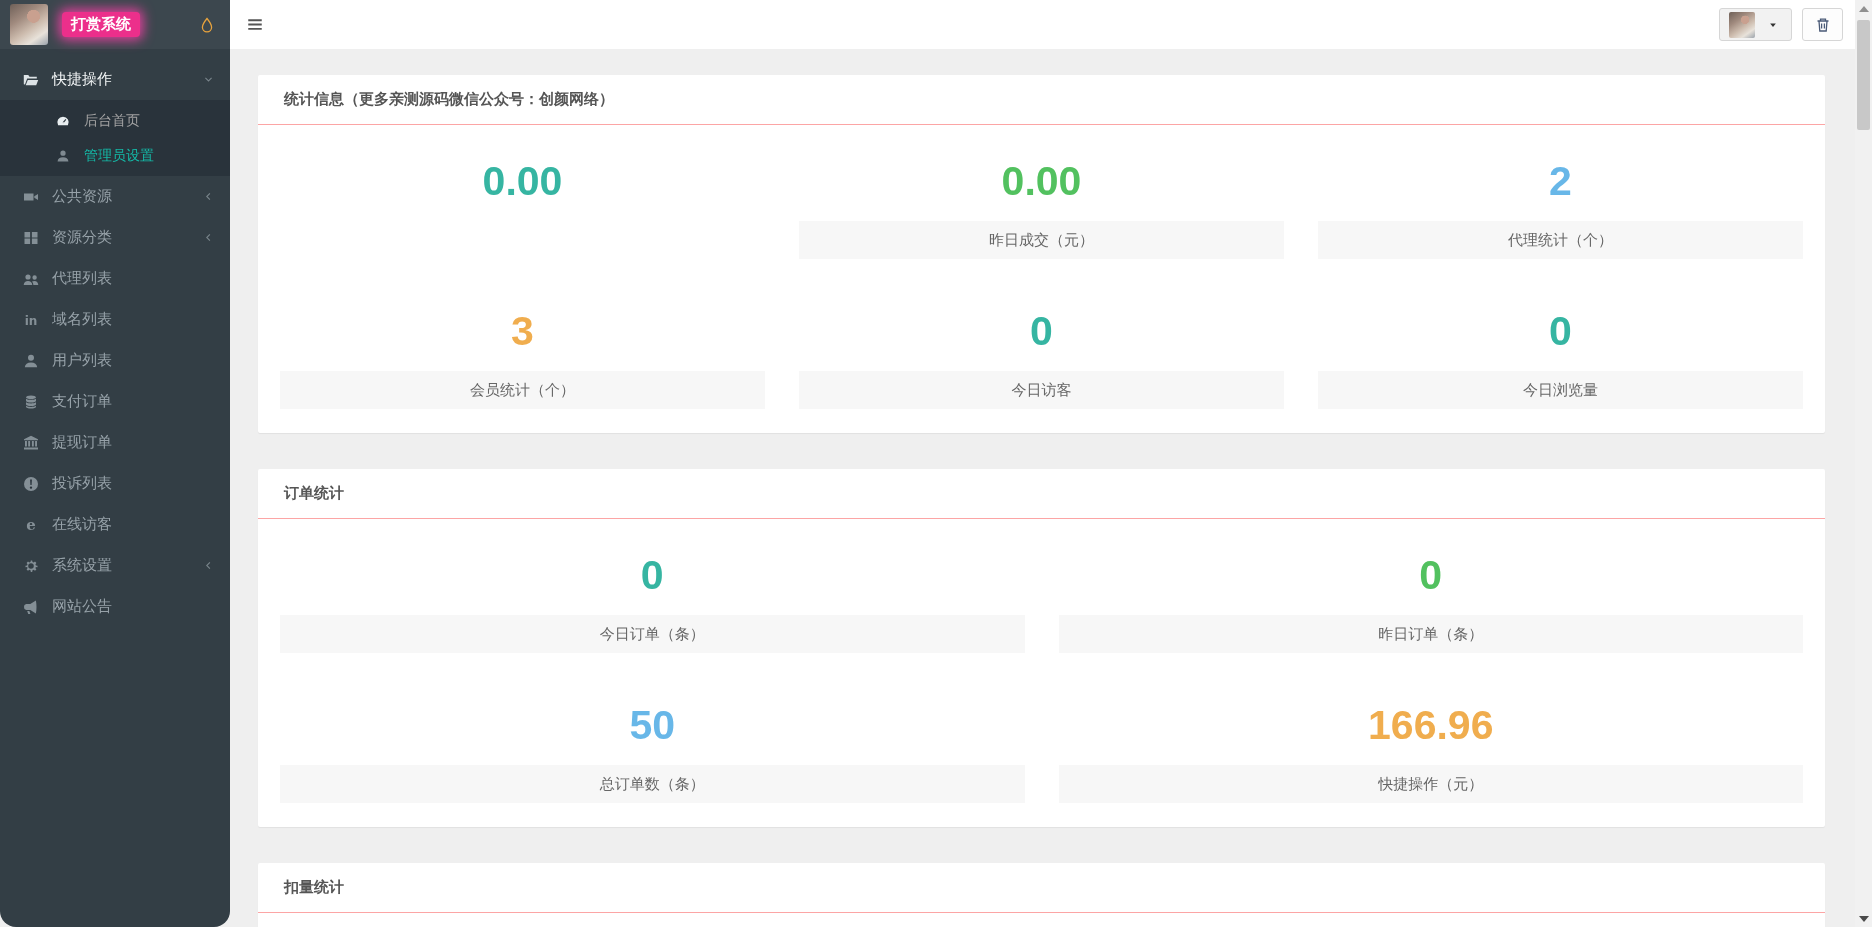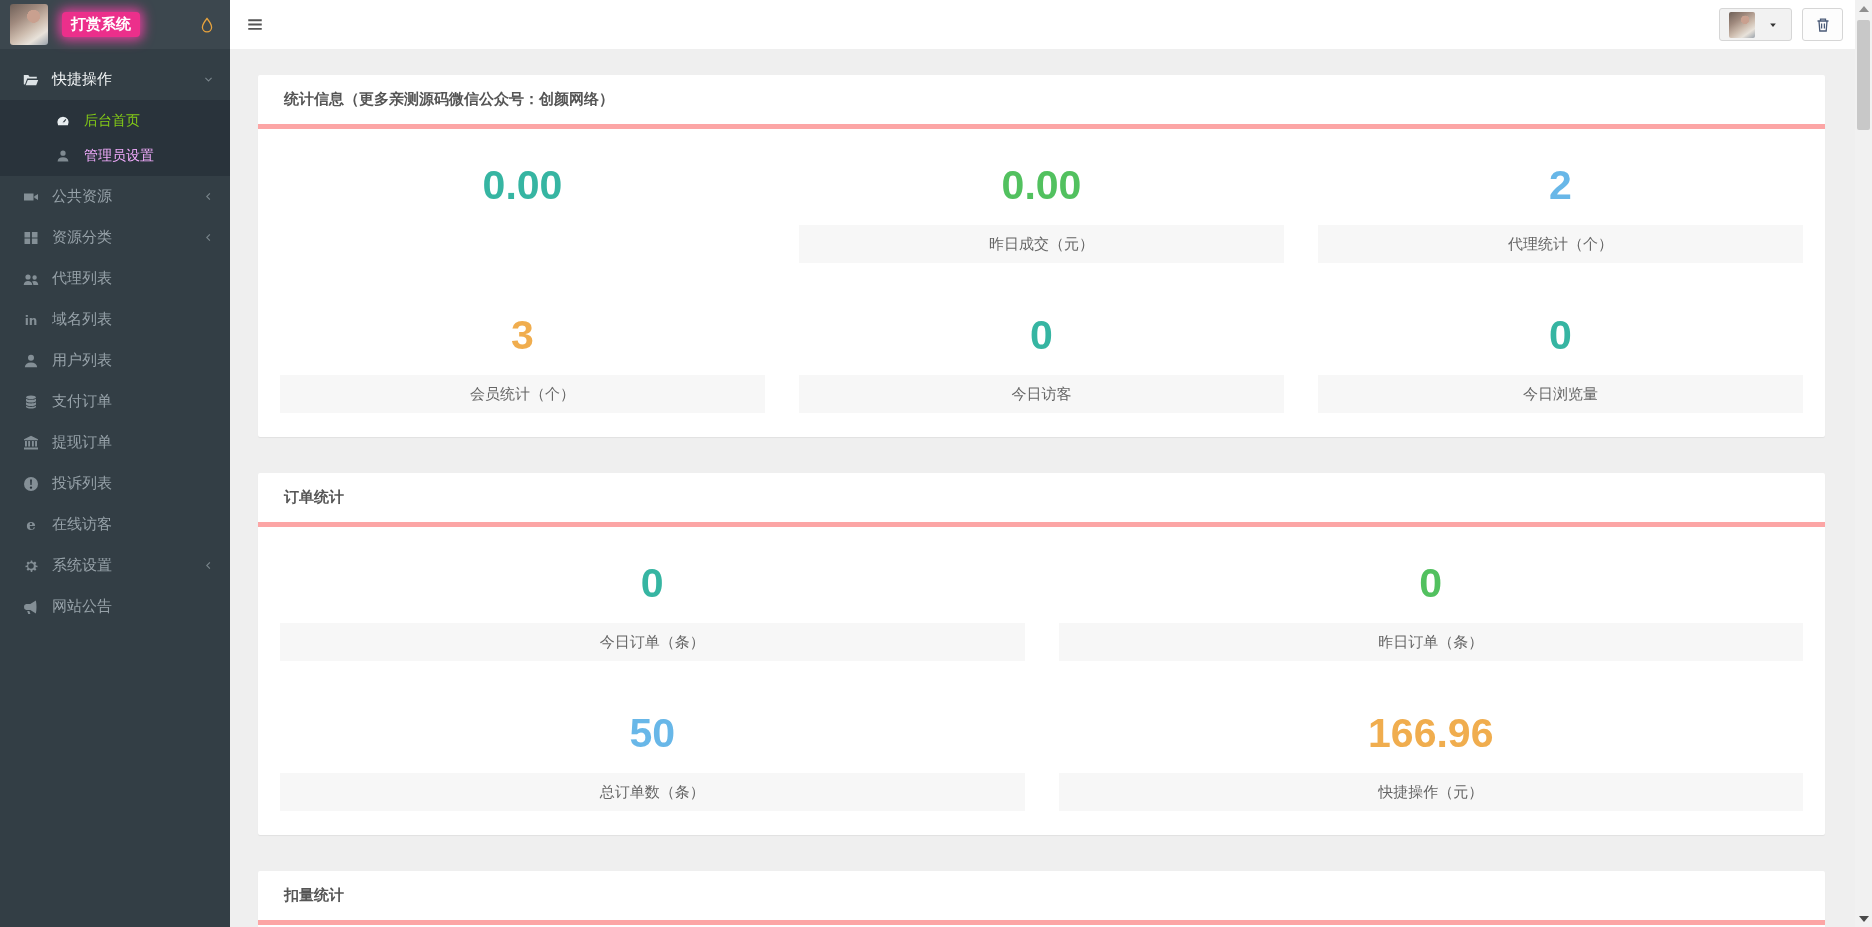--- a/index.html
+++ b/index.html
@@ -1,38 +1,38 @@
 <!DOCTYPE html>
 <html><head>
 <meta charset="utf-8">
 <style>
   * { margin:0; padding:0; box-sizing:border-box; }
   html,body { width:1872px; height:927px; overflow:hidden; font-family:"Liberation Sans","DejaVu Sans",sans-serif; background:#efefef; position:relative; }
 
   
-  .sidebar { position:absolute; left:0; top:0; bottom:0; width:230px; background:#333e45; z-index:5; }
+  .sidebar { position:absolute; left:0; top:0; bottom:0; width:230px; background:#333e45; z-index:5;border-radius:16px; }
   .sidebar-header { height:49px; background:#3c474e; display:flex; align-items:center; padding:0 14px 0 10px; }
   .avatar { border-radius:3px;
     background:
       radial-gradient(circle at 62% 30%, #c9a08f 0 17%, rgba(0,0,0,0) 18%),
       linear-gradient(145deg,#6f6058 0%,#a08a7e 32%,#cdbcae 58%,#e8e2da 78%,#9aa2ab 100%);
   }
   .side-avatar { width:38px; height:41px; flex:0 0 auto; }
   .brand { margin-left:14px; background:#ec2f8b; color:#fff; font-weight:bold; font-size:15px;
     padding:3px 9px; border-radius:4px; box-shadow:0 0 12px 3px rgba(255,64,170,.85); white-space:nowrap; }
   .drop { margin-left:auto; width:16px; height:16px; }
   .menu { padding-top:10px; }
   .menu-item { height:41px; display:flex; align-items:center; padding-left:22px; color:#97a2a9; font-size:15px; cursor:pointer; }
   .menu-item .icon { color:#848f96; }
   .menu-item.expanded { color:#f2f5f6; }
   .menu-item.expanded .icon { color:#dde3e6; }
   .submenu { background:#29333b; padding:3px 0; }
-  .submenu-item { height:35px; display:flex; align-items:center; padding-left:54px; color:#f0abfc; font-size:14px; cursor:pointer; }
+  .submenu-item { height:35px; display:flex; align-items:center; padding-left:54px; color:#14b8a6; font-size:14px; cursor:pointer; }
   .submenu-item .icon { color:#7f8a91; }
-  .submenu-item.active { color:#84cc16;text-align:right; }
+  .submenu-item.active { color:#a3a3a3;text-align:right; }
   .submenu-item.active .icon { color:#e8eef0; }
   .icon { display:inline-flex; align-items:center; justify-content:center; width:18px; height:18px; flex:0 0 auto; }
   .icon svg { width:16px; height:16px; display:block; }
   .submenu-item .icon svg { width:14px; height:14px; }
   .mlabel { margin-left:12px; white-space:nowrap; }
   .chev { margin-left:auto; margin-right:16px; color:#79848b; display:inline-flex; }
   .chev svg { width:11px; height:11px; }
 
   
   .topbar { position:absolute; left:230px; top:0; right:17px; height:49px; background:#ffffff; display:flex; align-items:center; padding:0 12px 0 16px; z-index:4; }
@@ -50,21 +50,21 @@
   .sb-arrow { position:absolute; left:0; width:17px; height:17px; display:flex; align-items:center; justify-content:center; }
   .sb-arrow.up { top:0; }
   .sb-arrow.down { bottom:0; }
   .sb-arrow.up:after { content:""; border:5px solid transparent; border-bottom:6px solid #8f8f8f; margin-top:-5px; }
   .sb-arrow.down:after { content:""; border:5px solid transparent; border-top:6px solid #4a4a4a; margin-bottom:-5px; }
   .sb-thumb { position:absolute; left:2px; top:20px; width:13px; height:110px; background:#c8c8c8; border-radius:2px; }
 
   
   .content { position:absolute; left:230px; top:49px; right:17px; bottom:0; background:#efefef; overflow:hidden; padding:26px 30px 0 28px; }
   .card { background:#ffffff; border-radius:2px; box-shadow:0 1px 1px rgba(0,0,0,.06); margin-bottom:36px; }
-  .card-header { padding:15px 26px; font-size:15px; font-weight:bold; color:#555; border-bottom:5px solid #fca5a5; }
+  .card-header { padding:15px 26px; font-size:15px; font-weight:bold; color:#555; border-bottom:1px solid #fca5a5; }
   .card-body { padding:24px 22px; }
   .card-body.empty { height:120px; }
   .stat-grid { display:grid; column-gap:34px; row-gap:40px; }
   .stat-value { text-align:center; font-size:41px; line-height:36px; font-weight:bold; padding:14px 0 22px; }
   .stat-label { background:#f7f7f7; height:38px; line-height:38px; text-align:center; color:#666; font-size:15px; }
 </style>
 </head>
 <body>
 
 <div class="sidebar">

